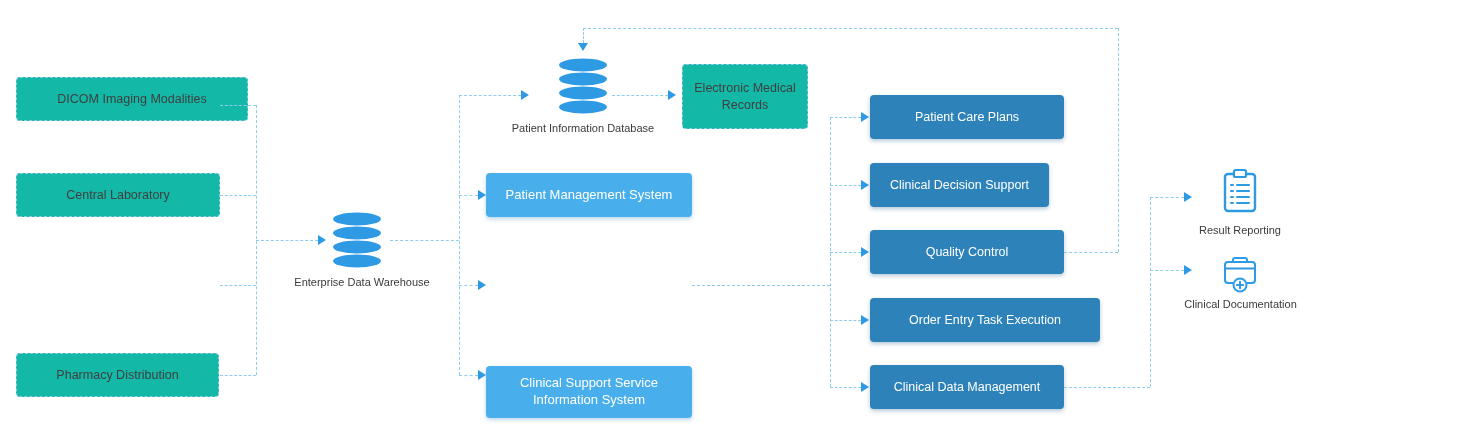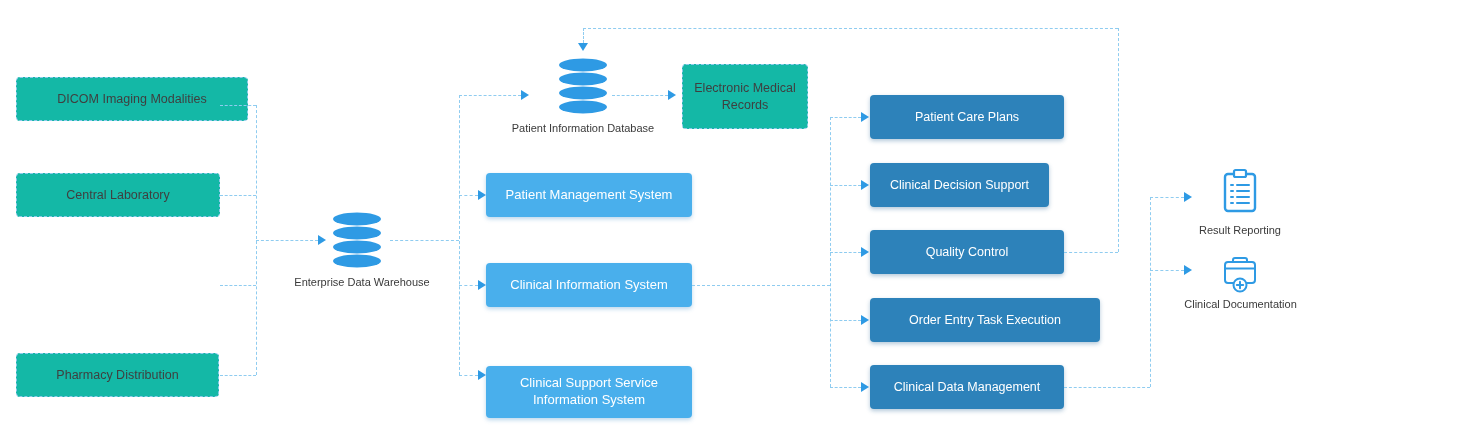--- a/index.html
+++ b/index.html
@@ -74,23 +74,20 @@
   <div class="line h" style="left:612px;top:95px;width:56px"></div>
   <div class="ar" style="left:668px;top:90px"></div>
 
   <div class="node dashed" style="left:682px;top:64px;width:126px;height:65px">
     <span>Electronic Medical Records</span>
   </div>
 
   <div class="node mid" style="left:486px;top:173px;width:206px;height:44px">
     <span>Patient Management System</span>
   </div>
-  <div class="node mid" style="left:486px;top:263px;width:206px;height:44px">
-    <span>Clinical Information System</span>
-  </div>
   <div class="node mid" style="left:486px;top:366px;width:206px;height:52px">
     <span>Clinical Support Service Information System</span>
   </div>
 
   <div class="line h" style="left:692px;top:285px;width:138px"></div>
   <div class="line v" style="left:830px;top:117px;height:270px"></div>
   <div class="line h" style="left:830px;top:117px;width:31px"></div>
   <div class="ar" style="left:861px;top:112px"></div>
   <div class="line h" style="left:830px;top:185px;width:31px"></div>
   <div class="ar" style="left:861px;top:180px"></div>

